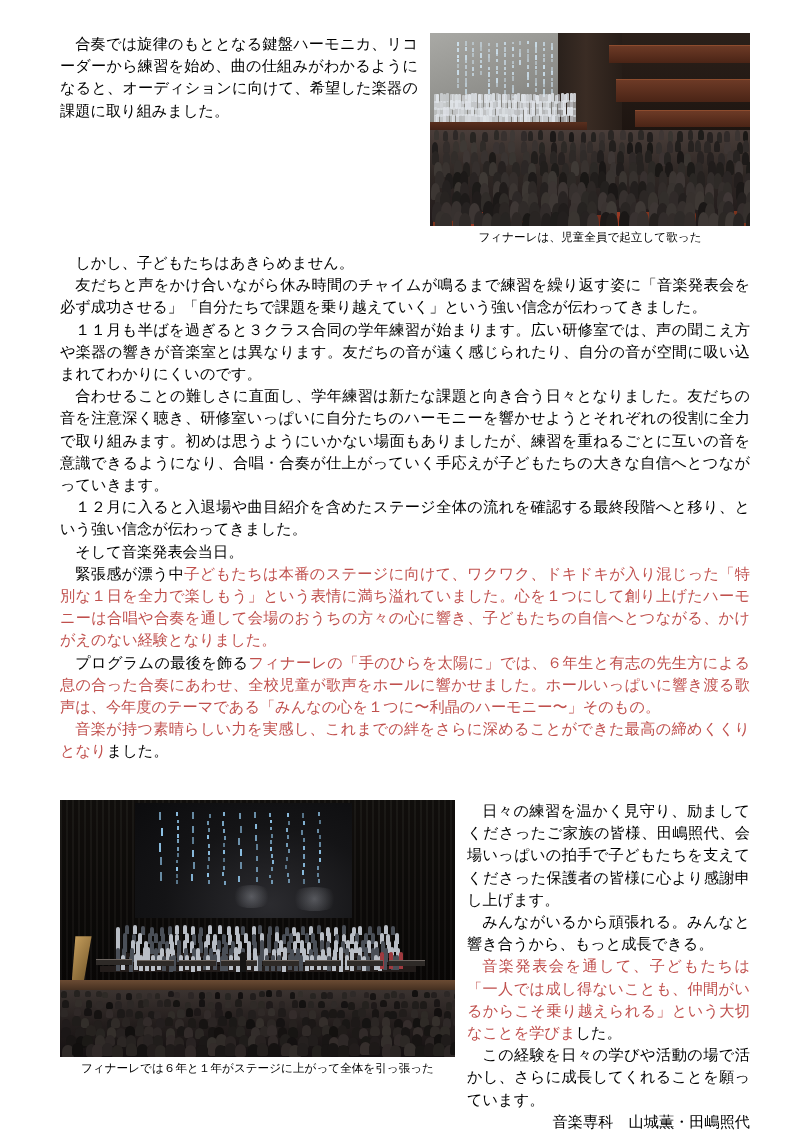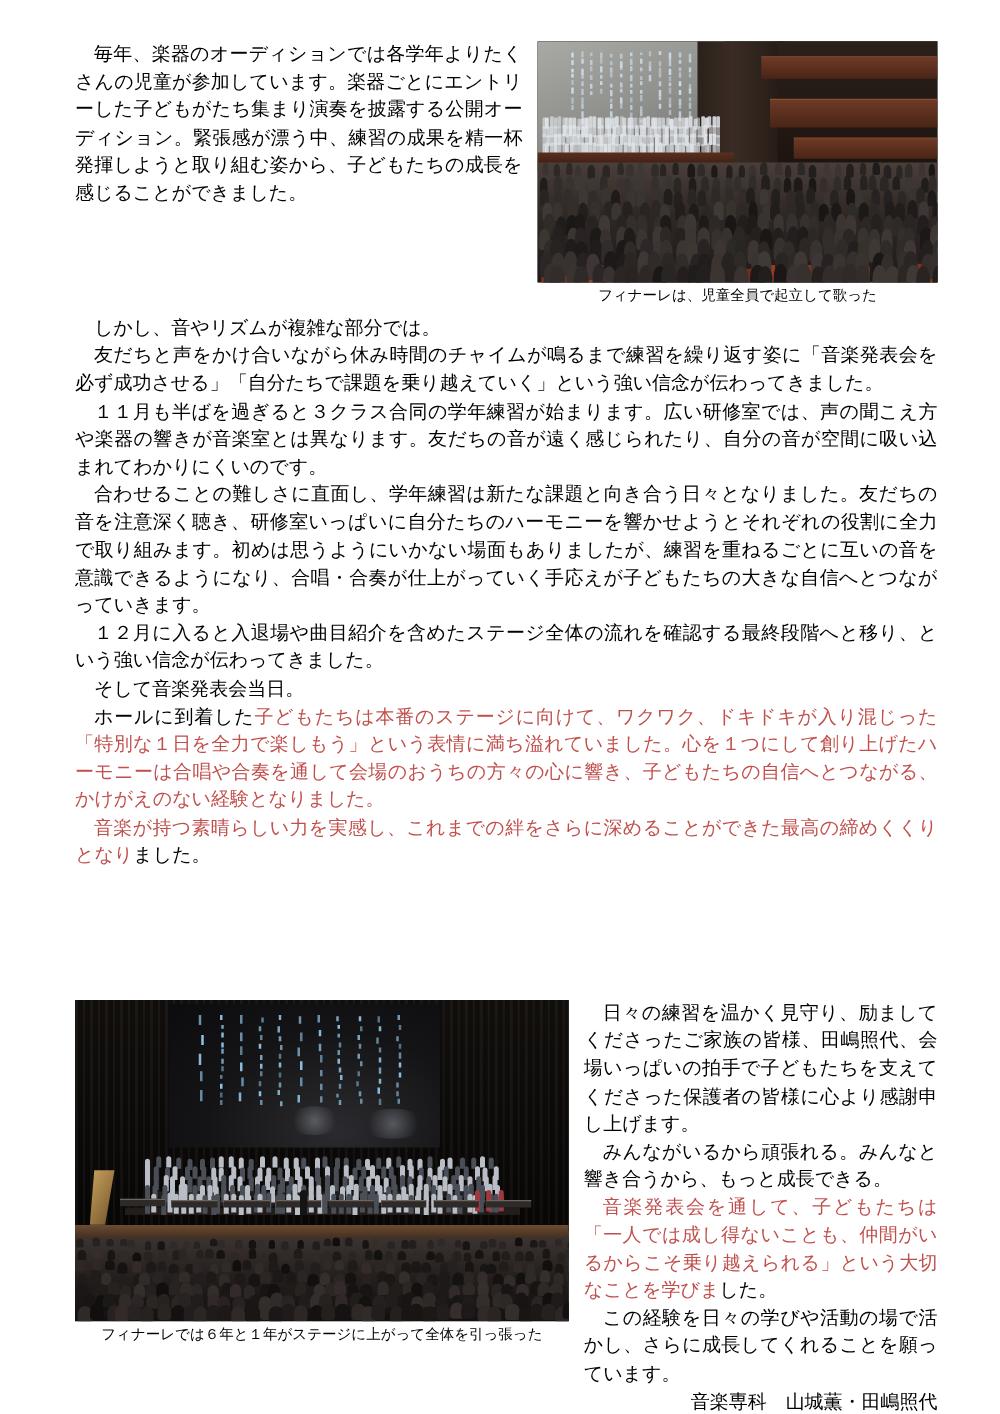--- a/index.html
+++ b/index.html
@@ -844,32 +844,33 @@
             <s style="width: 11.5px; height: 21.85px; left: 89.875%; top: 85.9525%; background: rgb(43, 39, 36);"></s>
             <s style="width: 11.5px; height: 21.85px; left: 92.2426%; top: 85.4992%; background: rgb(63, 57, 53);"></s>
             <s style="width: 11.5px; height: 21.85px; left: 94.6016%; top: 86.2157%; background: rgb(40, 36, 34);"></s>
             <s style="width: 11.5px; height: 21.85px; left: 98.876%; top: 85.6368%; background: rgb(33, 30, 28);"></s>
           </div>
       </div>
       <figcaption class="cap">フィナーレは、児童全員で起立して歌った</figcaption>
     </figure>
 
     <div class="top-col">
-      <p class="para indent">毎年、楽器のオーディションでは各学年よりたくさんの児童が参加しています。楽器ごとにエントリーした子どもがたち集まり演奏を披露する公開オーディション。緊張感が漂う中、練習の成果を精一杯発揮しようと取り組む姿から、子どもたちの成長を感じることができました。</p>
+      <p class="para indent">合奏では旋律のもととなる鍵盤ハーモニカ、リコーダーから練習を始め、曲の仕組みがわかるようになると、オーディションに向けて、希望した楽器の課題に取り組みました。</p>
     </div>
   </div>
 
   <div class="body-flow" id="bodyFlow">
-      <p class="para indent"><span>しかし、音やリズムが複雑な部分では。</span></p>
+      <p class="para indent"><span>しかし、子どもたちはあきらめません。</span></p>
       <p class="para indent"><span>友だちと声をかけ合いながら休み時間のチャイムが鳴るまで練習を繰り返す姿に「音楽発表会を必ず成功させる」「自分たちで課題を乗り越えていく」という強い信念が伝わってきました。</span></p>
       <p class="para indent"><span>１１月も半ばを過ぎると３クラス合同の学年練習が始まります。広い研修室では、声の聞こえ方や楽器の響きが音楽室とは異なります。友だちの音が遠く感じられたり、自分の音が空間に吸い込まれてわかりにくいのです。</span></p>
       <p class="para indent"><span>合わせることの難しさに直面し、学年練習は新たな課題と向き合う日々となりました。友だちの音を注意深く聴き、研修室いっぱいに自分たちのハーモニーを響かせようとそれぞれの役割に全力で取り組みます。初めは思うようにいかない場面もありましたが、練習を重ねるごとに互いの音を意識できるようになり、合唱・合奏が仕上がっていく手応えが子どもたちの大きな自信へとつながっていきます。</span></p>
       <p class="para indent"><span>１２月に入ると入退場や曲目紹介を含めたステージ全体の流れを確認する最終段階へと移り、という強い信念が伝わってきました。</span></p>
       <p class="para indent"><span>そして音楽発表会当日。</span></p>
-      <p class="para indent"><span>ホールに到着した</span><span class="red">子どもたちは本番のステージに向けて、ワクワク、ドキドキが入り混じった「特別な１日を全力で楽しもう」という表情に満ち溢れていました。心を１つにして創り上げたハーモニーは合唱や合奏を通して会場のおうちの方々の心に響き、子どもたちの自信へとつながる、かけがえのない経験となりました。</span></p>
+      <p class="para indent"><span>緊張感が漂う中</span><span class="red">子どもたちは本番のステージに向けて、ワクワク、ドキドキが入り混じった「特別な１日を全力で楽しもう」という表情に満ち溢れていました。心を１つにして創り上げたハーモニーは合唱や合奏を通して会場のおうちの方々の心に響き、子どもたちの自信へとつながる、かけがえのない経験となりました。</span></p>
+      <p class="para indent"><span>プログラムの最後を飾る</span><span class="red">フィナーレの「手のひらを太陽に」では、６年生と有志の先生方による息の合った合奏にあわせ、全校児童が歌声をホールに響かせました。ホールいっぱいに響き渡る歌声は、今年度のテーマである「みんなの心を１つに〜利晶のハーモニー〜」そのもの。</span></p>
       <p class="para indent"><span class="red">音楽が持つ素晴らしい力を実感し、これまでの絆をさらに深めることができた最高の締めくくりとなり</span><span>ました。</span></p>
     </div>
 
   <div class="bottom-wrap">
 
     <figure class="photo-bottom" style="margin:0 12px 0 0;">
       <div class="photo hall2">
         <div class="h2-curtain"></div>
         <div class="h2-screen"></div>
         <div class="h2-lyrics" id="h2lyr">

